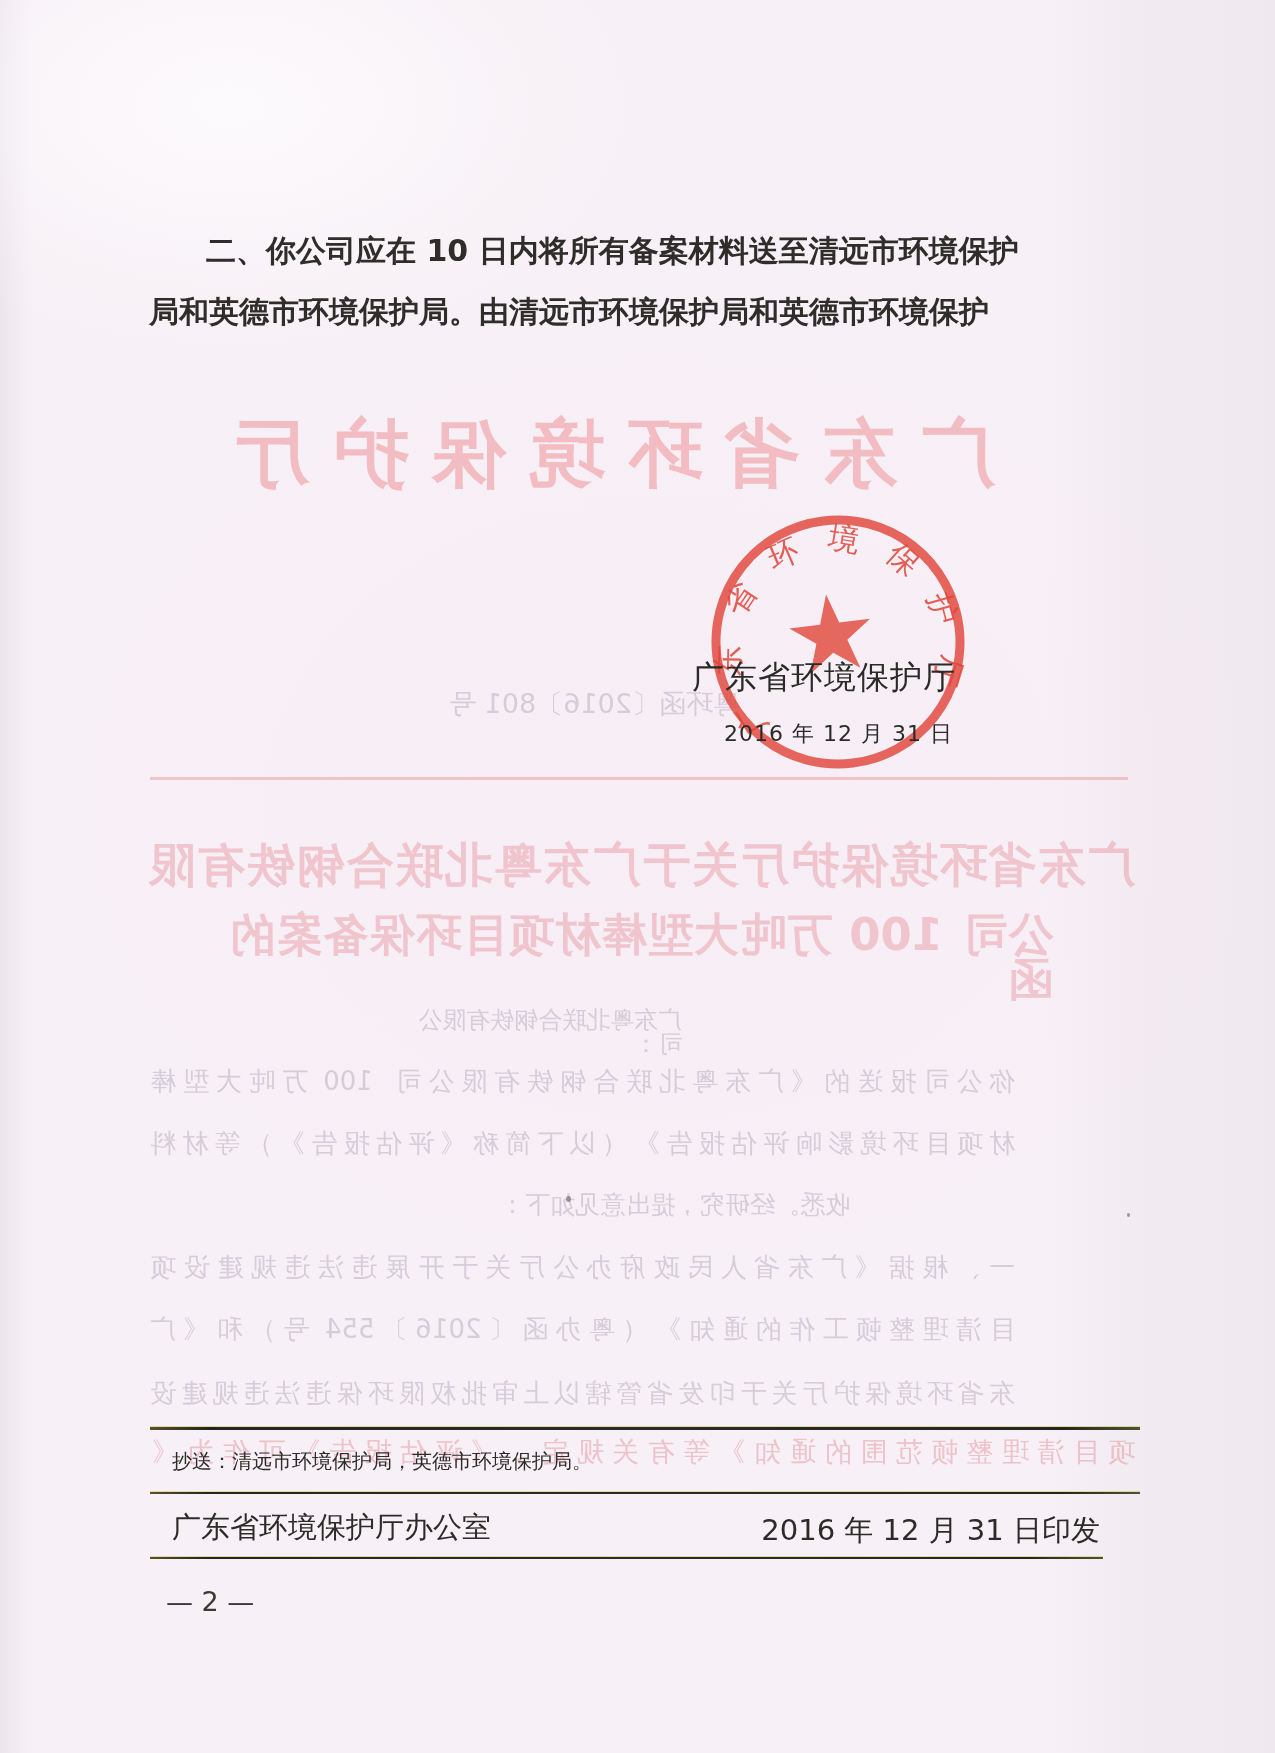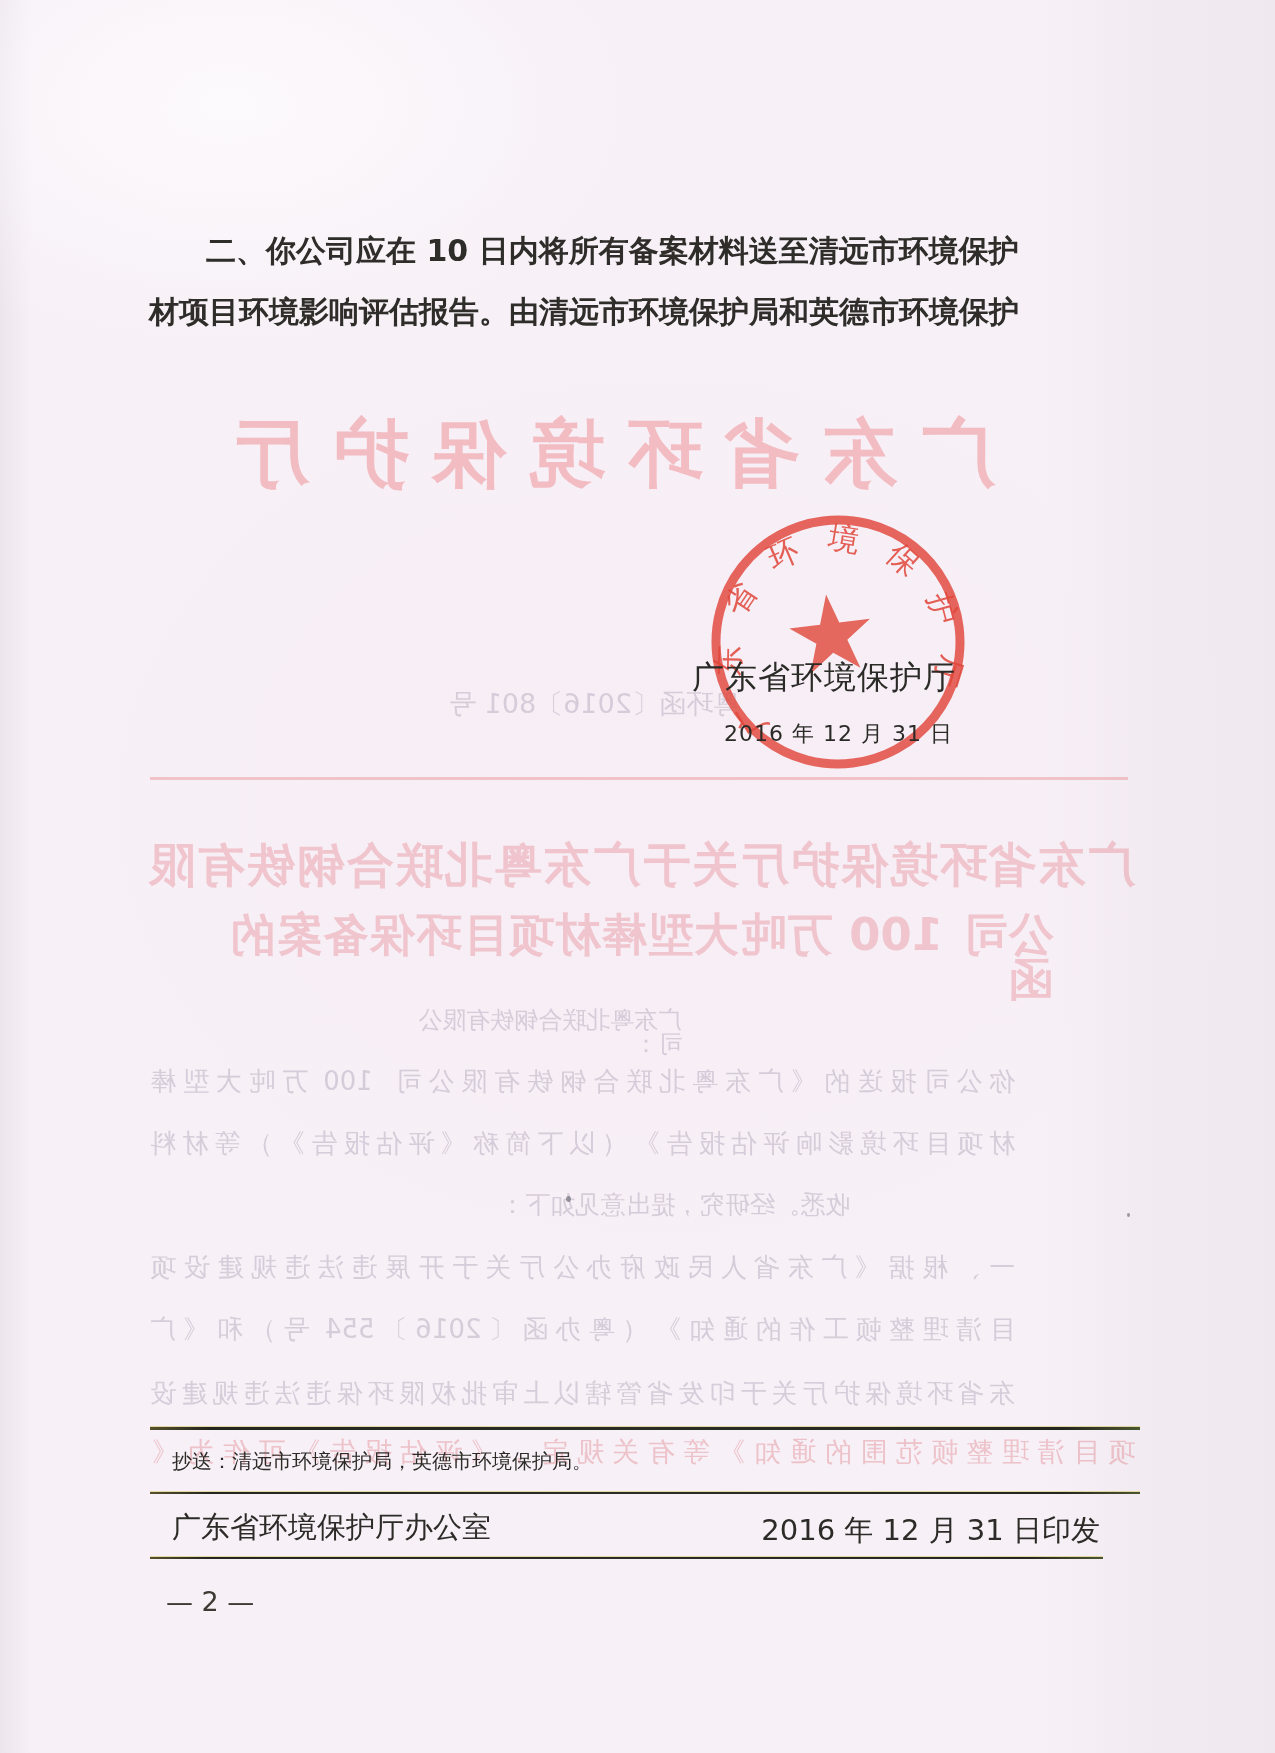--- a/index.html
+++ b/index.html
@@ -69,21 +69,21 @@
   <div class="abs mirror bleed-gray cjk" style="left:430px;top:1192px;width:420px;font-size:25px;">收悉。经研究，提出意见如下：</div>
   <div class="abs mirror bleed-gray cjk spread" style="left:150px;top:1254px;width:865px;">一、根据《广东省人民政府办公厅关于开展违法违规建设项</div>
   <div class="abs mirror bleed-gray cjk spread" style="left:150px;top:1316px;width:865px;">目清理整顿工作的通知》（粤办函〔2016〕554 号）和《广</div>
   <div class="abs mirror bleed-gray cjk spread" style="left:150px;top:1380px;width:865px;">东省环境保护厅关于印发省管辖以上审批权限环保违法违规建设</div>
   <div class="abs mirror bleed-pink cjk spread" style="left:152px;top:1438px;width:983px;">项目清理整顿范围的通知》等有关规定，《评估报告》可作为《</div>
 
   <div class="abs speck" style="left:566px;top:1196px;width:5px;height:6px;"></div>
   <div class="abs speck" style="left:1127px;top:1213px;width:3px;height:4px;"></div>
 
   <div class="abs bodyline cjk" style="left:206px;top:234px;">二、你公司应在 10 日内将所有备案材料送至清远市环境保护</div>
-  <div class="abs bodyline cjk" style="left:149px;top:295px;">材项目环境影响评估报告。由清远市环境保护局和英德市环境保护</div>
+  <div class="abs bodyline cjk" style="left:149px;top:295px;">局和英德市环境保护局。由清远市环境保护局和英德市环境保护</div>
 
   <div class="abs sealwrap" style="left:698px;top:502px;width:280px;height:280px;">
     <svg width="280" height="280" viewBox="0 0 280 280">
       <circle cx="140" cy="140" r="122" fill="none" stroke="#e0463a" stroke-width="9" opacity="0.82"></circle>
       <defs>
         <path id="sealArc" d="M 50 192 A 100 100 0 1 1 230 192" fill="none"></path>
       </defs>
       <text font-size="31" fill="#e0463a" opacity="0.85" letter-spacing="26" font-family="DejaVu Sans, Liberation Sans, sans-serif">
         <textPath href="#sealArc" startOffset="50%" text-anchor="middle">广东省环境保护厅</textPath>
       </text>

